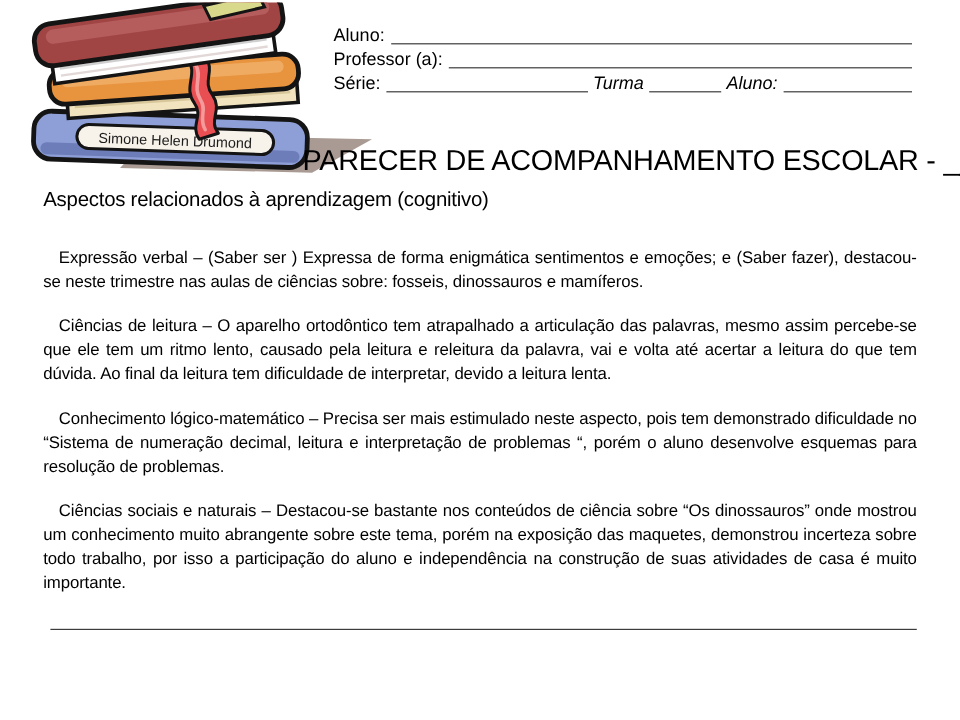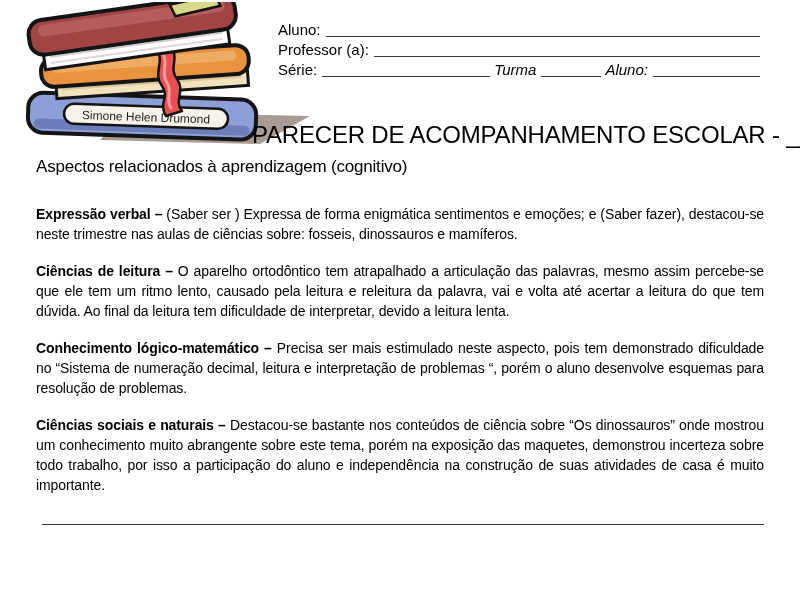--- a/index.html
+++ b/index.html
@@ -25,21 +25,21 @@
   }
   
   .content{position:absolute;left:36px;top:157px;width:728px;}
   .section-heading{
     font-size:17px;font-weight:normal;letter-spacing:-0.2px;margin:0 0 27px 0;
   }
   .content p{
     font-size:14px;line-height:20px;text-align:justify;margin:0 0 17px 0;
     letter-spacing:-0.1px;
   }
-  .lead{font-weight:bold;}
+  .lead{font-weight:normal;margin-left:13px;}
   .signature-row{display:flex;align-items:flex-end;font-size:14.5px;margin-top:7px;}
   .signature-row .lbl{white-space:nowrap;padding-bottom:1px;}
   .signature-row .blank{margin:0 0 3px 6px;}
 </style>
 </head>
 <body>
 
 <div class="page">
 
   <svg class="clipart" viewBox="0 0 312 150" xmlns="http://www.w3.org/2000/svg">

